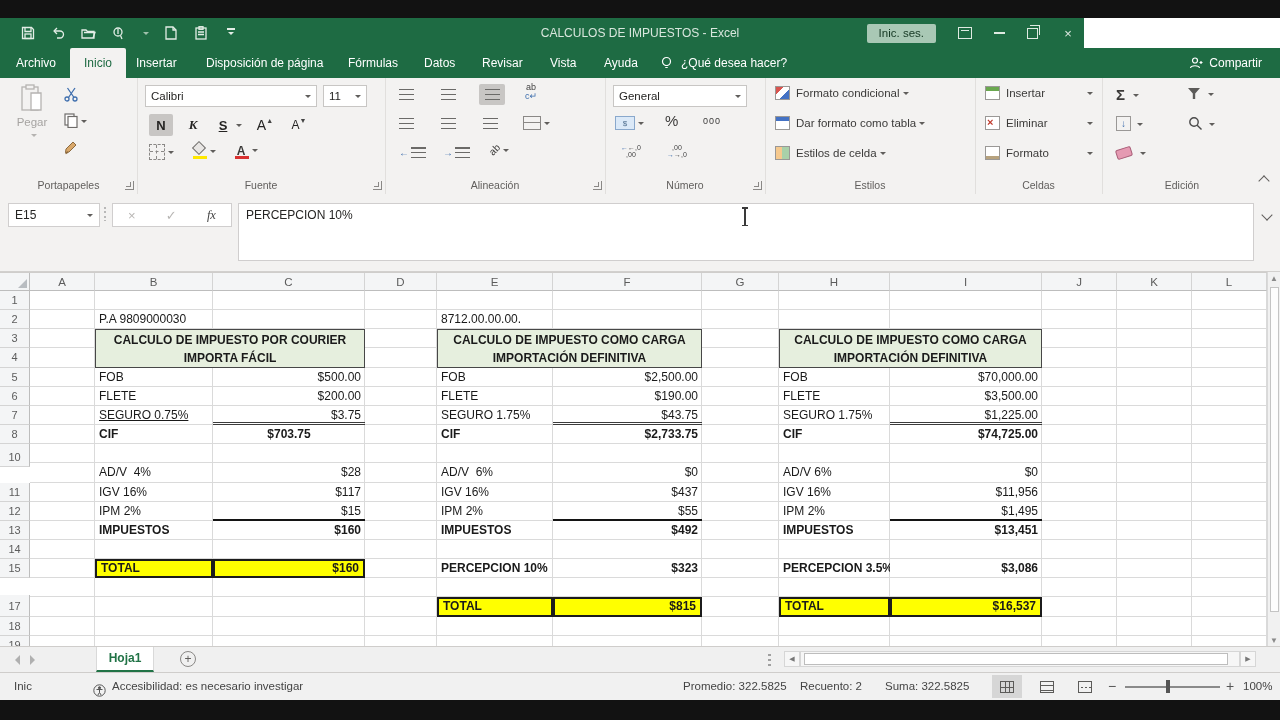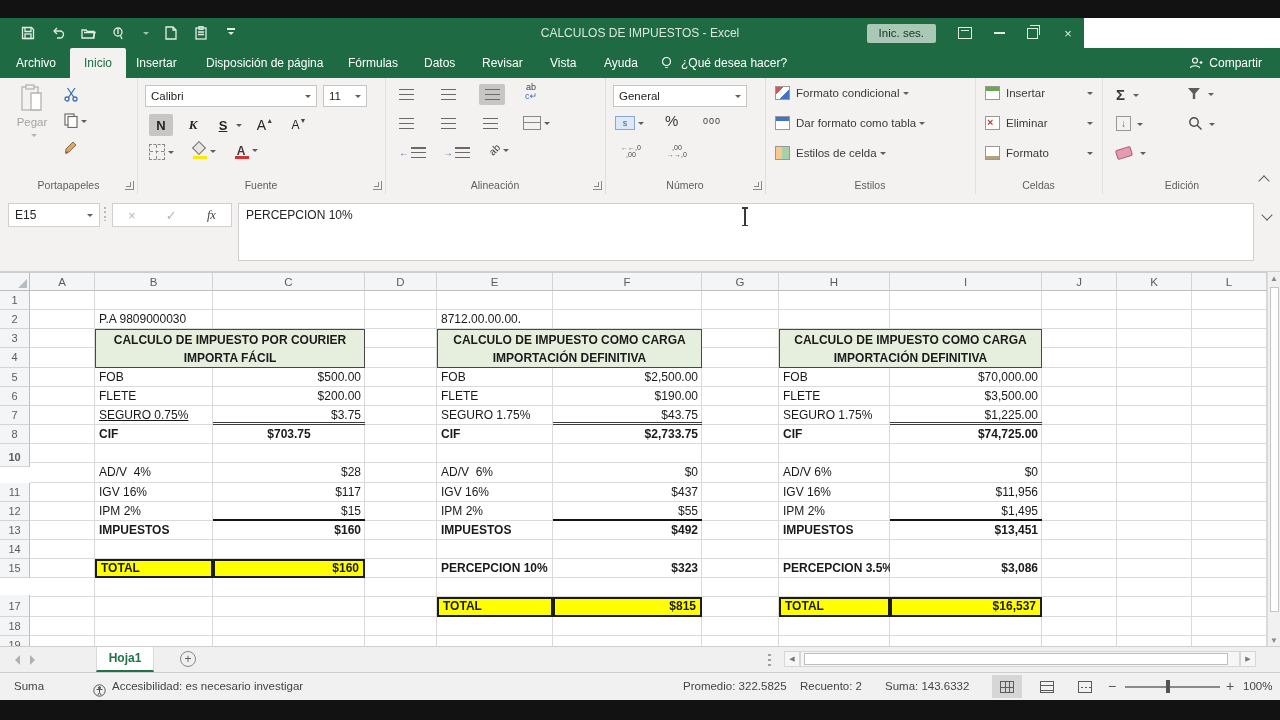--- a/index.html
+++ b/index.html
@@ -492,21 +492,21 @@
       <div class="rowhdr" style="top: 76.6px; height: 19.15px; line-height: 19.15px;">5</div>
       <div class="gl" style="left: 30px; top: 94.75px; width: 1237px; height: 1px;"></div>
       <div class="rowhdr" style="top: 95.75px; height: 19.15px; line-height: 19.15px;">6</div>
       <div class="gl" style="left: 30px; top: 113.9px; width: 1237px; height: 1px;"></div>
       <div class="rowhdr" style="top: 114.9px; height: 19.15px; line-height: 19.15px;">7</div>
       <div class="gl" style="left: 30px; top: 133.05px; width: 1237px; height: 1px;"></div>
       <div class="rowhdr" style="top: 134.05px; height: 19.15px; line-height: 19.15px;">8</div>
       <div class="gl" style="left: 30px; top: 152.2px; width: 1237px; height: 1px;"></div>
       <div class="rowhdr" style="top: 153.2px; height: 19.15px; line-height: 19.15px;">9</div>
       <div class="gl" style="left: 30px; top: 171.35px; width: 1237px; height: 1px;"></div>
-      <div class="rowhdr" style="top: 157px; height: 19.15px; line-height: 19.15px; font-weight: bold;">10</div>
+      <div class="rowhdr" style="top: 157px; height: 19.15px; line-height: 19.15px;">10</div>
       <div class="gl" style="left: 30px; top: 190.5px; width: 1237px; height: 1px;"></div>
       <div class="rowhdr" style="top: 191.5px; height: 19.15px; line-height: 19.15px;">11</div>
       <div class="gl" style="left: 30px; top: 209.65px; width: 1237px; height: 1px;"></div>
       <div class="rowhdr" style="top: 210.65px; height: 19.15px; line-height: 19.15px;">12</div>
       <div class="gl" style="left: 30px; top: 228.8px; width: 1237px; height: 1px;"></div>
       <div class="rowhdr" style="top: 229.8px; height: 19.15px; line-height: 19.15px;">13</div>
       <div class="gl" style="left: 30px; top: 247.95px; width: 1237px; height: 1px;"></div>
       <div class="rowhdr" style="top: 248.95px; height: 19.15px; line-height: 19.15px;">14</div>
       <div class="gl" style="left: 30px; top: 267.1px; width: 1237px; height: 1px;"></div>
       <div class="rowhdr" style="top: 268.1px; height: 19.15px; line-height: 19.15px;">15</div>
@@ -597,32 +597,32 @@
     <div class="sheettab">Hoja1</div>
     <div class="addsheet">+</div>
     <span class="dots3"></span>
     <div class="hsb" style="left:784px;width:16px;text-align:center;line-height:14px;font-size:7px;color:#777;">◀</div>
     <div class="hsb" style="left:800px;width:440px;"></div>
     <div id="hthumb"></div>
     <div class="hsb" style="left:1240px;width:16px;text-align:center;line-height:14px;font-size:7px;color:#777;">▶</div>
   </div>
 
   <div id="statusbar">
-    <span class="sitem" style="left:14px;">Suma</span>
+    <span class="sitem" style="left:14px;">Inic</span>
     <span class="sitem" style="left:93px;top:7px;height:14px;">
       <svg width="13" height="13" viewBox="0 0 13 13" style="stroke:#555;fill:none;stroke-width:1;">
           <circle cx="6.5" cy="6.5" r="5.7"></circle>
           <circle cx="6.5" cy="3.8" r="1.1" fill="#555"></circle>
           <path d="M3.5 5.5h6M6.5 5.5v3l-1.7 2.6M6.5 8.5l1.7 2.6"></path>
         </svg>
     </span>
     <span class="sitem" style="left:112px;">Accesibilidad: es necesario investigar</span>
     <span class="sitem" style="left:683px;">Promedio: 322.5825</span>
     <span class="sitem" style="left:800px;">Recuento: 2</span>
-    <span class="sitem" style="left:885px;">Suma: 143.6332</span>
+    <span class="sitem" style="left:885px;">Suma: 322.5825</span>
     <div class="viewbtn active" style="left:992px;">
         <span class="vico grid"></span>
       </div>
     <div class="viewbtn" style="left:1032px;">
         <span class="vico page"></span>
       </div>
     <div class="viewbtn" style="left:1070px;">
         <span class="vico brk"></span>
       </div>
     <span class="zsign" style="left:1108px;">−</span>

